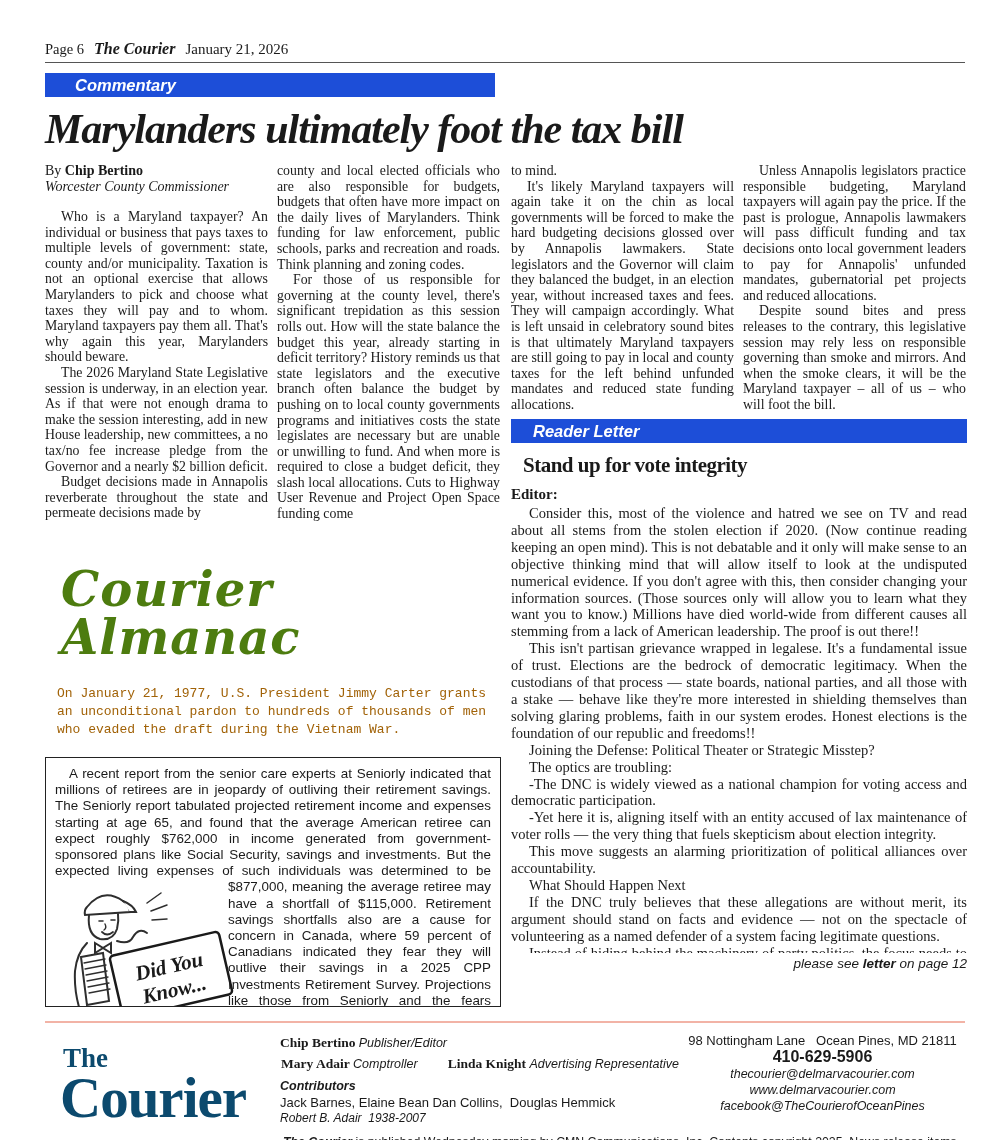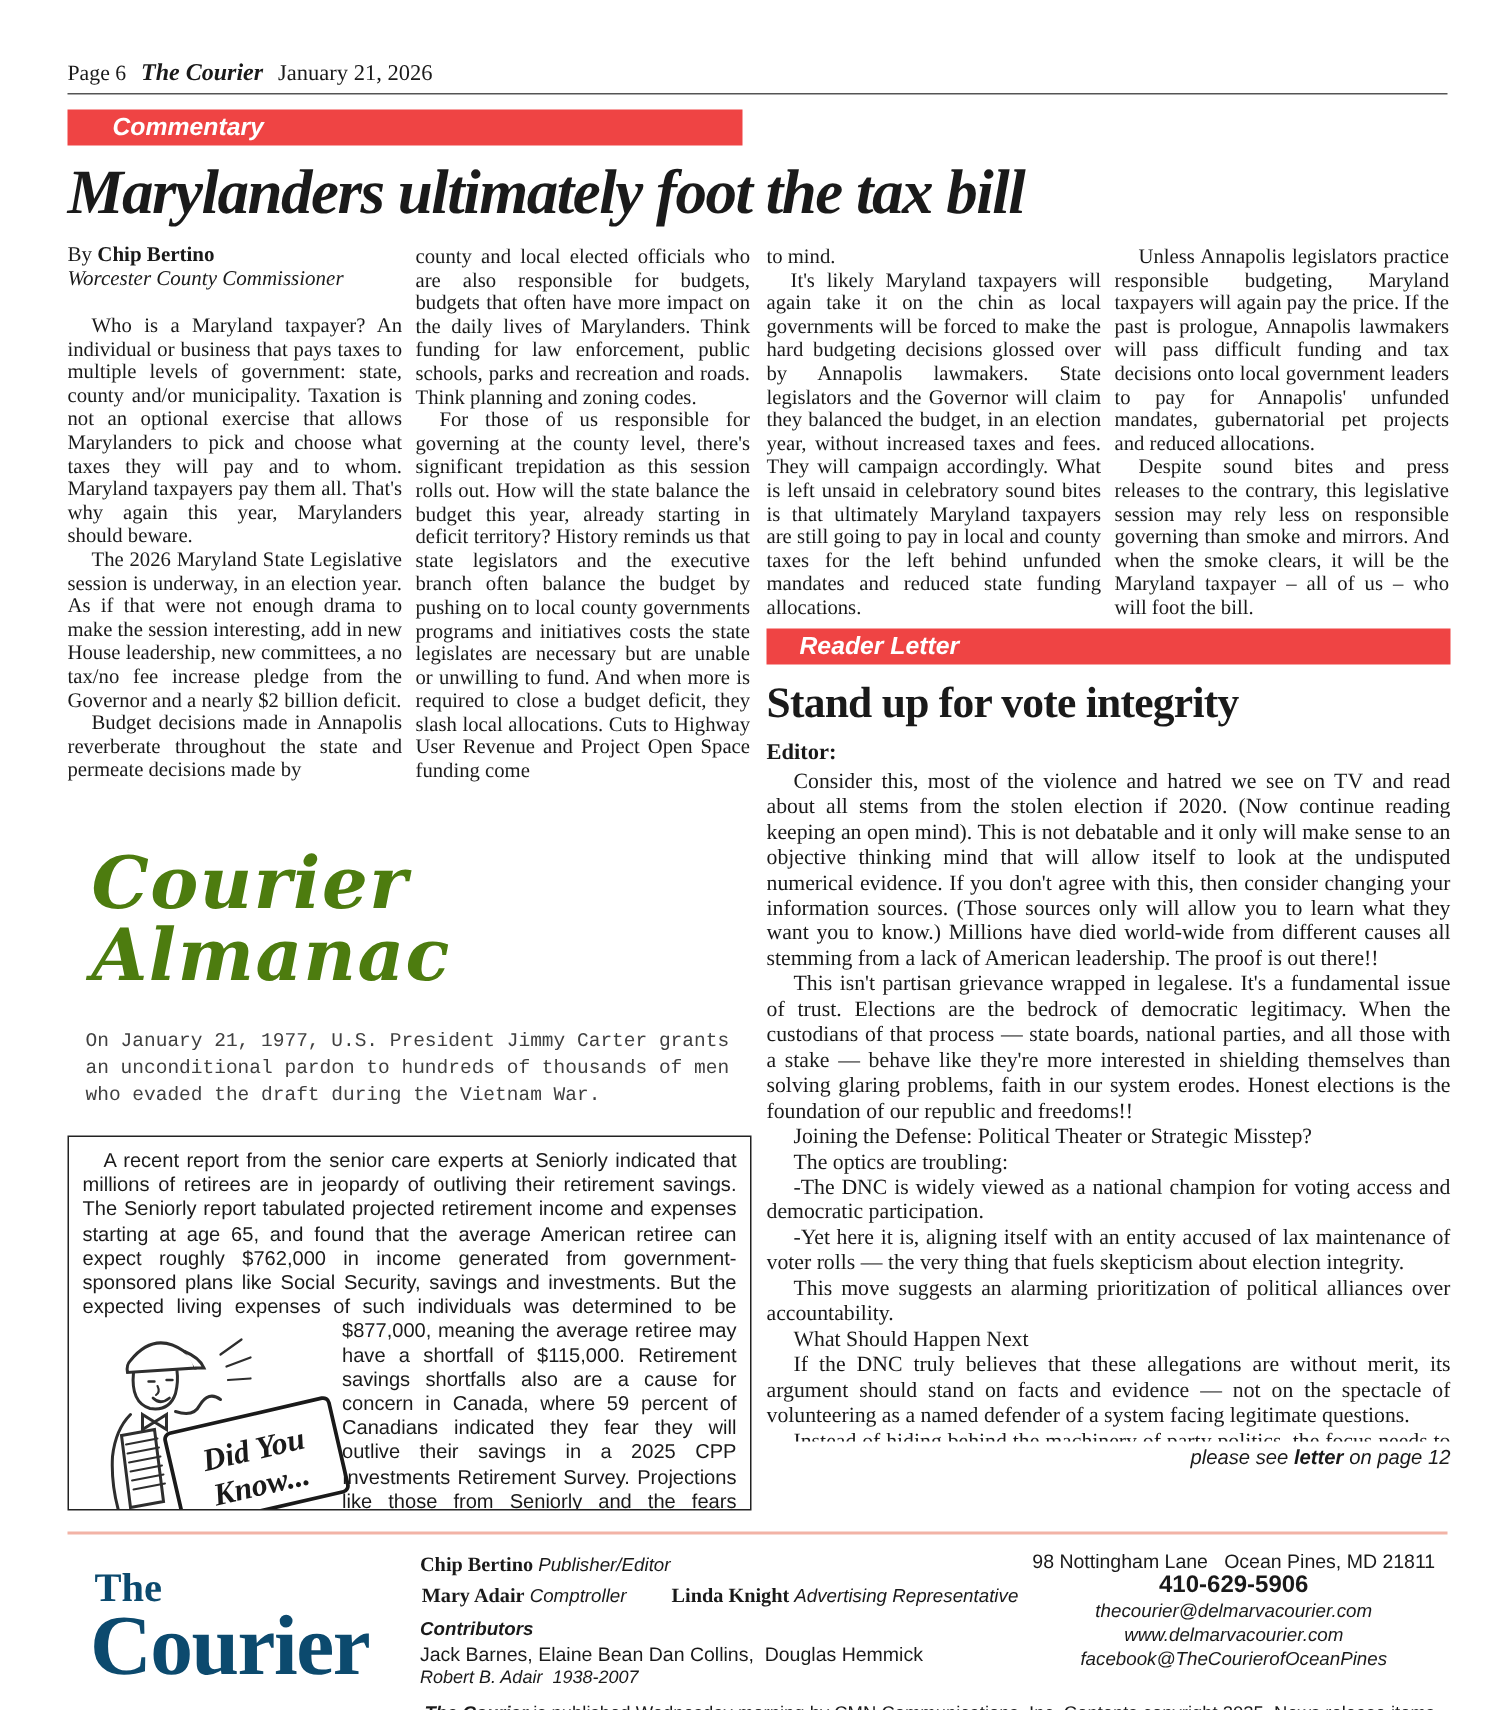--- a/index.html
+++ b/index.html
@@ -11,21 +11,21 @@
 
   
   .masthead-line { display:flex; gap:10px; align-items:baseline; }
   .ph-page  { font-size:14.5px; }
   .ph-paper { font-weight:bold; font-style:italic; font-size:16px; }
   .ph-date  { font-size:15px; }
   .rule { border-bottom:1.5px solid #555; margin-top:4px; margin-bottom:10px; }
 
   
   .banner {
-    background:#ef4444; color:#fff;
+    background:#1d4ed8; color:#fff;
     font-family:"Liberation Sans",sans-serif; font-weight:bold; font-style:italic;
     font-size:16.5px; height:24px; line-height:24px; box-sizing:border-box;
   }
   .commentary-banner { width:450px; padding-left:30px; }
   .reader-banner { width:100%; padding-left:22px; margin-top:4px; }
 
   .headline {
     font-size:42px; font-weight:bold; font-style:italic;
     margin:8px 0 10px; letter-spacing:-1px; white-space:nowrap;
   }
@@ -48,37 +48,37 @@
 
   
   .almanac { margin-top:20px; }
   .almanac-title {
     font-family:"DejaVu Serif",serif; font-style:italic; font-weight:bold;
     font-size:48px; line-height:1; padding-left:16px; letter-spacing:1px;
   }
   .almanac-text {
     margin-top:24px; padding-left:12px; width:438px;
     font-family:"Liberation Mono","DejaVu Sans Mono",monospace;
-    font-size:13px; line-height:18px; color:#404040;
+    font-size:13px; line-height:18px; color:#a16207;
   }
 
   
   .dyk-box { margin-top:18px; border:1.5px solid #222; padding:8px 9px; height:232px; overflow:hidden; }
   .dyk-text {
     margin:0; font-family:"Liberation Sans",sans-serif;
     font-size:13.4px; line-height:16.2px; text-align:justify; text-indent:14px;
   }
   .dyk-art { float:left; width:165px; height:148px; margin:2px 8px 0 0; }
   .sign-text {
     font-family:"Liberation Serif",serif; font-style:italic; font-weight:bold;
     font-size:21px; text-anchor:middle; fill:#1a1a1a;
   }
 
   
-  .letter-headline { font-size:29px; font-weight:bold; margin:10px 0 8px; letter-spacing:-0.5px; }
+  .letter-headline { font-size:21px; font-weight:bold; margin:10px 12px 8px; letter-spacing:-0.5px; }
   .salutation { font-weight:bold; font-size:15px; margin-bottom:2px; }
   .letter-body { height:448px; overflow:hidden; }
   .letter-body p {
     margin:0; font-size:14.5px; line-height:16.9px;
     text-align:justify; text-indent:18px;
   }
   .jumpline {
     text-align:right; font-family:"Liberation Sans",sans-serif;
     font-style:italic; font-size:13.5px; margin-top:3px;
   }

